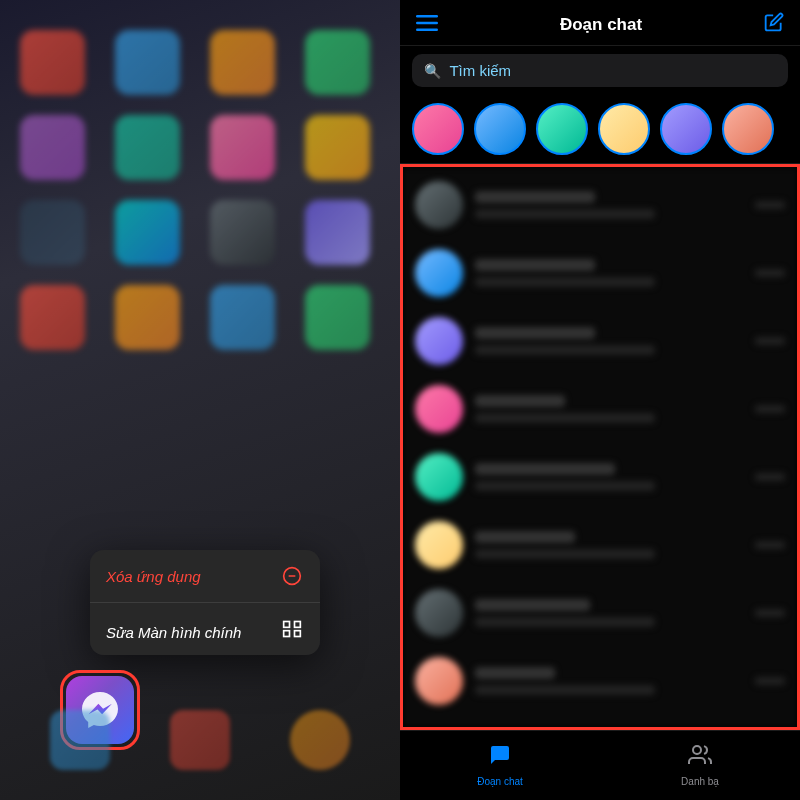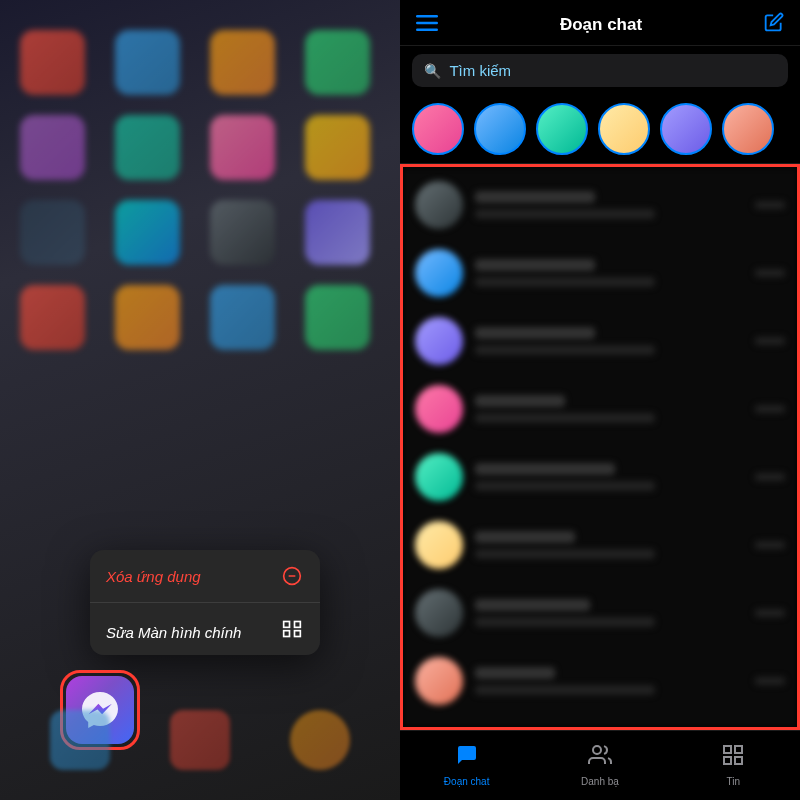--- a/index.html
+++ b/index.html
@@ -570,25 +570,14 @@
       <div class="tab-icon">
         <svg width="24" height="24" viewBox="0 0 24 24" fill="none" stroke="#8e8e93" stroke-width="2">
           <path d="M17 21v-2a4 4 0 0 0-4-4H5a4 4 0 0 0-4 4v2"></path>
           <circle cx="9" cy="7" r="4"></circle>
           <path d="M23 21v-2a4 4 0 0 0-3-3.87"></path>
           <path d="M16 3.13a4 4 0 0 1 0 7.75"></path>
         </svg>
       </div>
       <span class="tab-label">Danh bạ</span>
     </div>
-    <div class="tab-item">
-      <div class="tab-icon">
-        <svg width="24" height="24" viewBox="0 0 24 24" fill="none" stroke="#8e8e93" stroke-width="2">
-          <rect x="3" y="3" width="7" height="7"></rect>
-          <rect x="14" y="3" width="7" height="7"></rect>
-          <rect x="14" y="14" width="7" height="7"></rect>
-          <rect x="3" y="14" width="7" height="7"></rect>
-        </svg>
-      </div>
-      <span class="tab-label">Tin</span>
-    </div>
   </div>
 </div>
 
 </body></html>

